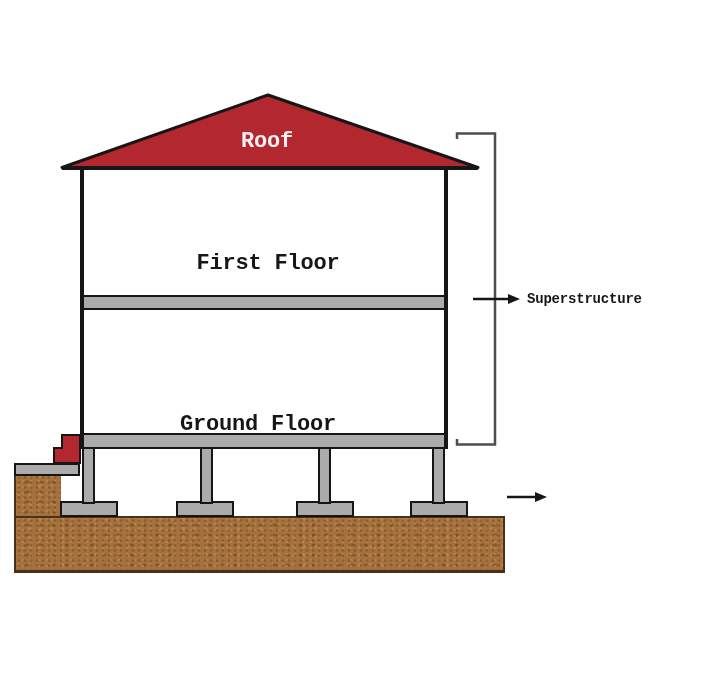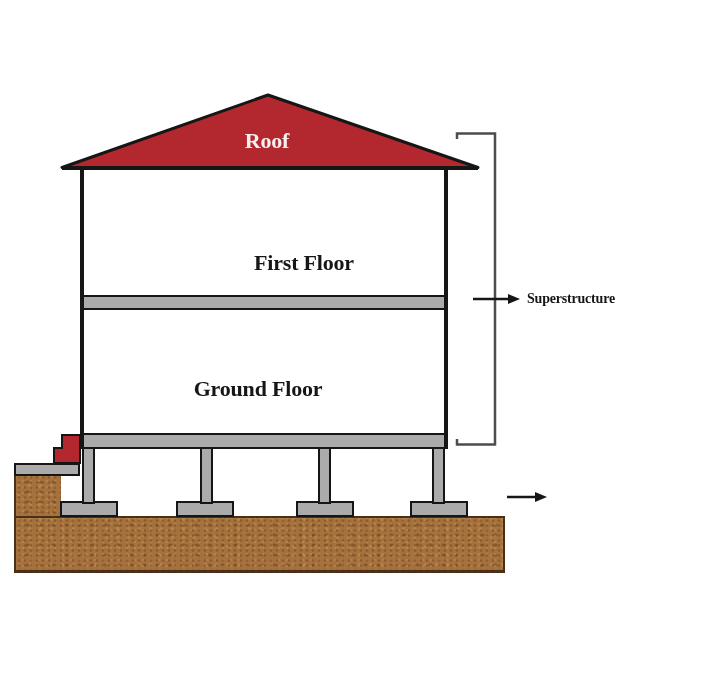--- a/index.html
+++ b/index.html
@@ -1,18 +1,18 @@
 <!DOCTYPE html>
 <html><head>
 <meta charset="utf-8">
 <style>
   html,body{margin:0;padding:0;background:#ffffff;}
   #canvas{
     position:relative;width:720px;height:676px;background:#ffffff;overflow:hidden;
-    font-family:Liberation Serif, serif;
+    font-family:Liberation Mono, monospace;
   }
   .abs{position:absolute;box-sizing:border-box;}
   .gray{background:#ababab;border:2px solid #161616;}
   .wall{background:#161616;}
   .soil{
     background-color:#a5713c;
     background-image:
       radial-gradient(rgba(116,72,32,0.55) 1px, transparent 1.8px),
       radial-gradient(rgba(188,138,84,0.65) 1px, transparent 1.8px),
       radial-gradient(rgba(92,58,26,0.45) 1.4px, transparent 2.4px),
@@ -66,21 +66,21 @@
 
     <line x1="473" y1="299" x2="511" y2="299" stroke="#161616" stroke-width="2.5"></line>
     <polygon points="520,299 508,294 508,304" fill="#161616"></polygon>
 
     <line x1="507" y1="497" x2="538" y2="497" stroke="#161616" stroke-width="2.5"></line>
     <polygon points="547,497 535,492 535,502" fill="#161616"></polygon>
   </svg>
 
   <div class="label label-22" style="left:267px;top:141px;color:#f7efef;">Roof</div>
 
-  <div class="label label-22" style="left:268px;top:263px;margin-left:36px;">First Floor</div>
+  <div class="label label-22" style="left:268px;top:263px;">First Floor</div>
 
-  <div class="label label-22" style="left:258px;top:389px;">Ground Floor</div>
+  <div class="label label-22" style="left:258px;top:424px;">Ground Floor</div>
 
 
   <div class="label label-21 left-anchor" style="left:527px;top:299px;">Superstructure</div>
 
 
 </div>
 
 </body></html>

